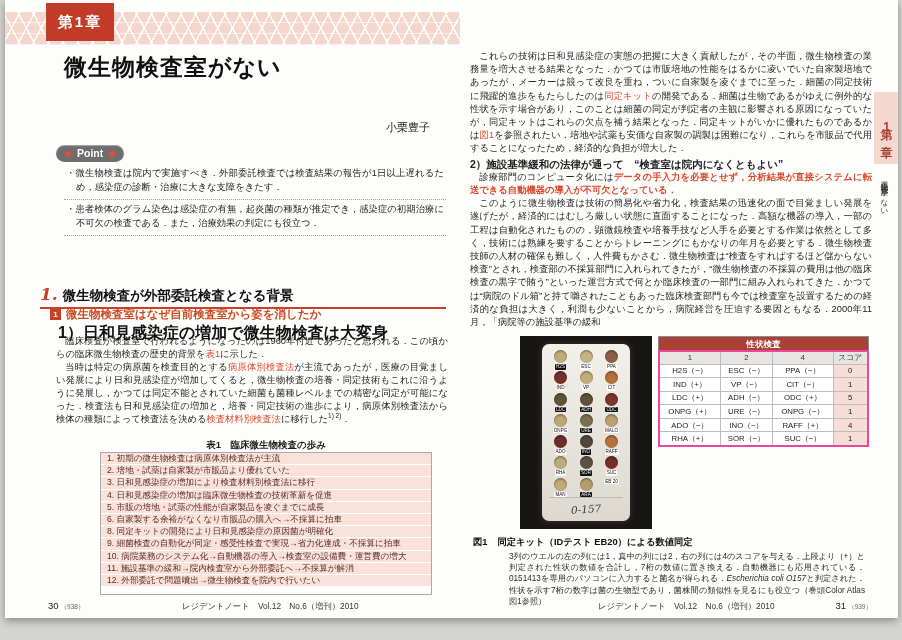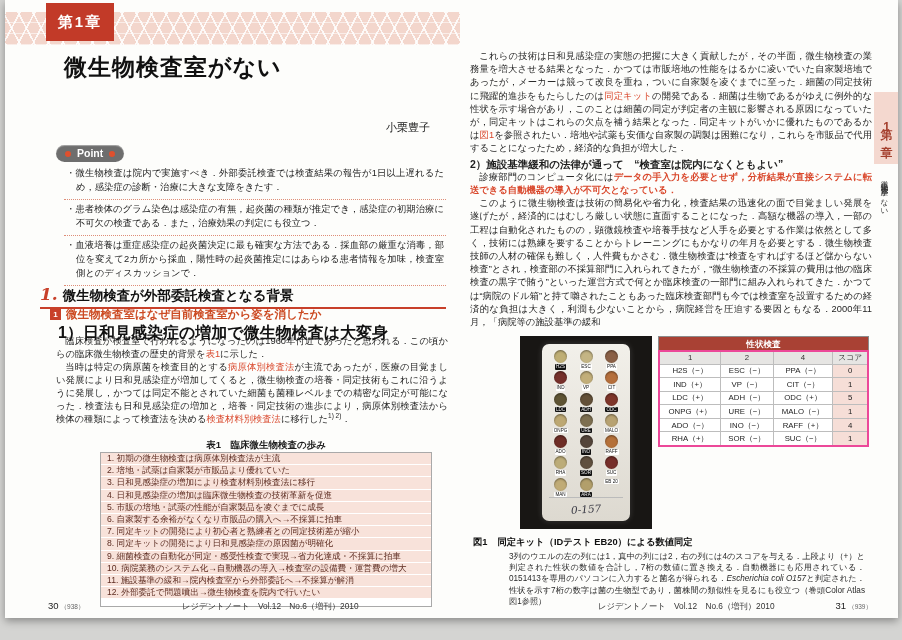--- a/index.html
+++ b/index.html
@@ -151,21 +151,20 @@
   <div class="author">小栗豊子</div>
 
   <div class="point-badge">
     <span class="dot"></span>
     <span class="lbl">Point</span>
     <span class="dot"></span>
   </div>
   <ul class="point-list" id="point-list">
       <li>・微生物検査は院内で実施すべき．外部委託検査では検査結果の報告が1日以上遅れるため，感染症の診断・治療に大きな支障をきたす．</li>
       <li>・患者検体のグラム染色は感染症の有無，起炎菌の種類が推定でき，感染症の初期治療に不可欠の検査である．また，治療効果の判定にも役立つ．</li>
-      <li>・血液培養は重症感染症の起炎菌決定に最も確実な方法である．採血部の厳重な消毒，部位を変えて2カ所から採血，陽性時の起炎菌推定にはあらゆる患者情報を加味，検査室側とのディスカッションで．</li>
     </ul>
 
   <div class="sec1">
     <span class="num">1.</span><span class="ttl">微生物検査が外部委託検査となる背景</span>
   </div>
   <div class="sub1">
     <span class="sq">1</span>
     <span class="ttl">微生物検査室はなぜ自前検査室から姿を消したか</span>
   </div>
   <div class="h1-1">1）日和見感染症の増加で微生物検査は大変身</div>
@@ -176,21 +175,20 @@
   </div>
 
   <div class="tbl1-title">表1　臨床微生物検査の歩み</div>
   <ul class="tbl1" id="table1">
       <li>1. 初期の微生物検査は病原体別検査法が主流</li>
       <li>2. 培地・試薬は自家製が市販品より優れていた</li>
       <li>3. 日和見感染症の増加により検査材料別検査法に移行</li>
       <li>4. 日和見感染症の増加は臨床微生物検査の技術革新を促進</li>
       <li>5. 市販の培地・試薬の性能が自家製品を凌ぐまでに成長</li>
       <li>6. 自家製する余裕がなくなり市販品の購入へ→不採算に拍車</li>
-      <li>7. 同定キットの開発により初心者と熟練者との同定技術差が縮小</li>
       <li>8. 同定キットの開発により日和見感染症の原因菌が明確化</li>
       <li>9. 細菌検査の自動化が同定・感受性検査で実現→省力化達成・不採算に拍車</li>
       <li>10. 病院業務のシステム化→自動機器の導入→検査室の設備費・運営費の増大</li>
       <li>11. 施設基準の緩和→院内検査室から外部委託へ→不採算が解消</li>
       <li>12. 外部委託で問題噴出→微生物検査を院内で行いたい</li>
     </ul>
 
   <div class="footer lp-footer">
     <span class="pg">30</span>
     <span class="paren">（938）</span>
@@ -336,21 +334,21 @@
         </tr>
         <tr>
           <td>LDC（+）</td>
           <td>ADH（−）</td>
           <td>ODC（+）</td>
           <td class="score">5</td>
         </tr>
         <tr>
           <td>ONPG（+）</td>
           <td>URE（−）</td>
-          <td>MALO（−）</td>
+          <td>ONPG（−）</td>
           <td class="score">1</td>
         </tr>
         <tr>
           <td>ADO（−）</td>
           <td>INO（−）</td>
           <td>RAFF（+）</td>
           <td class="score">4</td>
         </tr>
         <tr>
           <td>RHA（+）</td>

